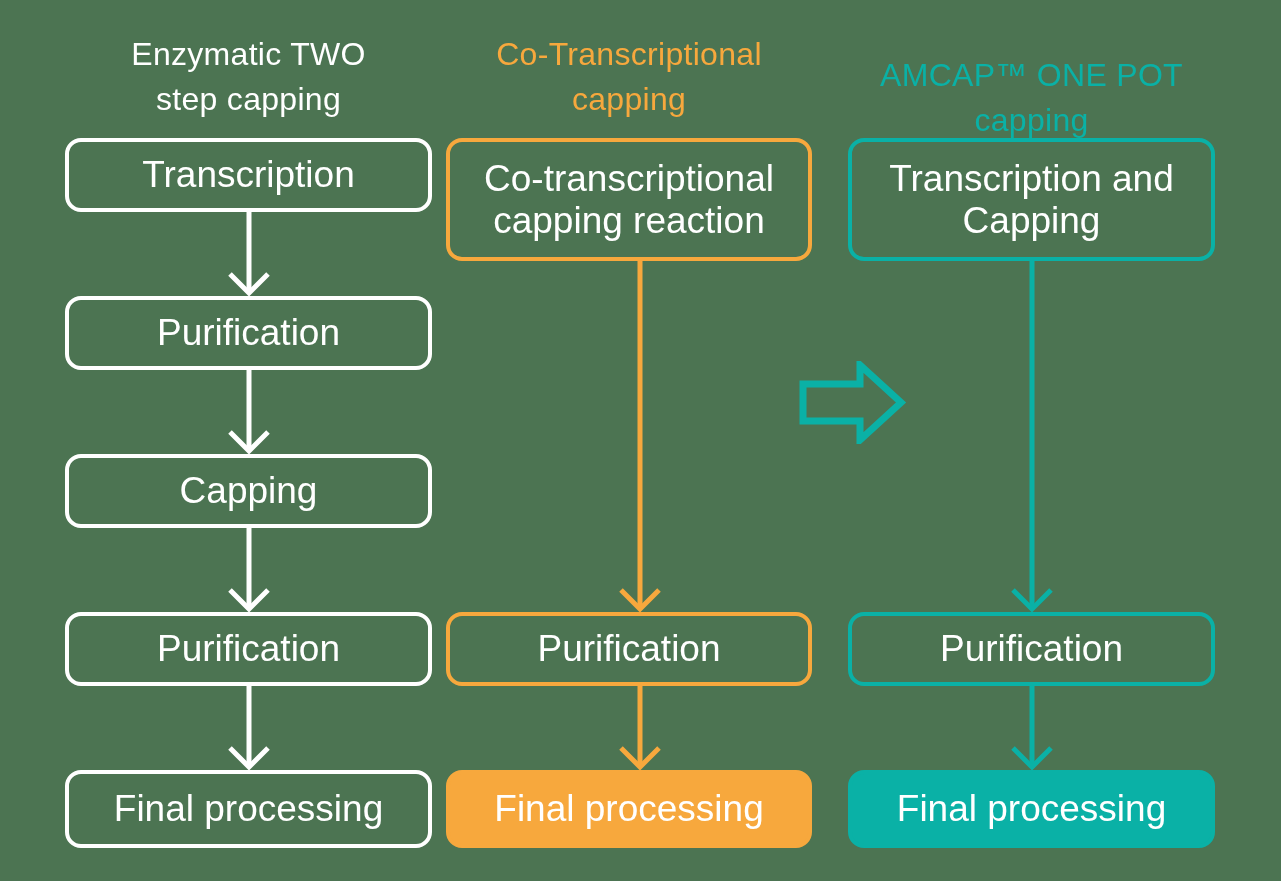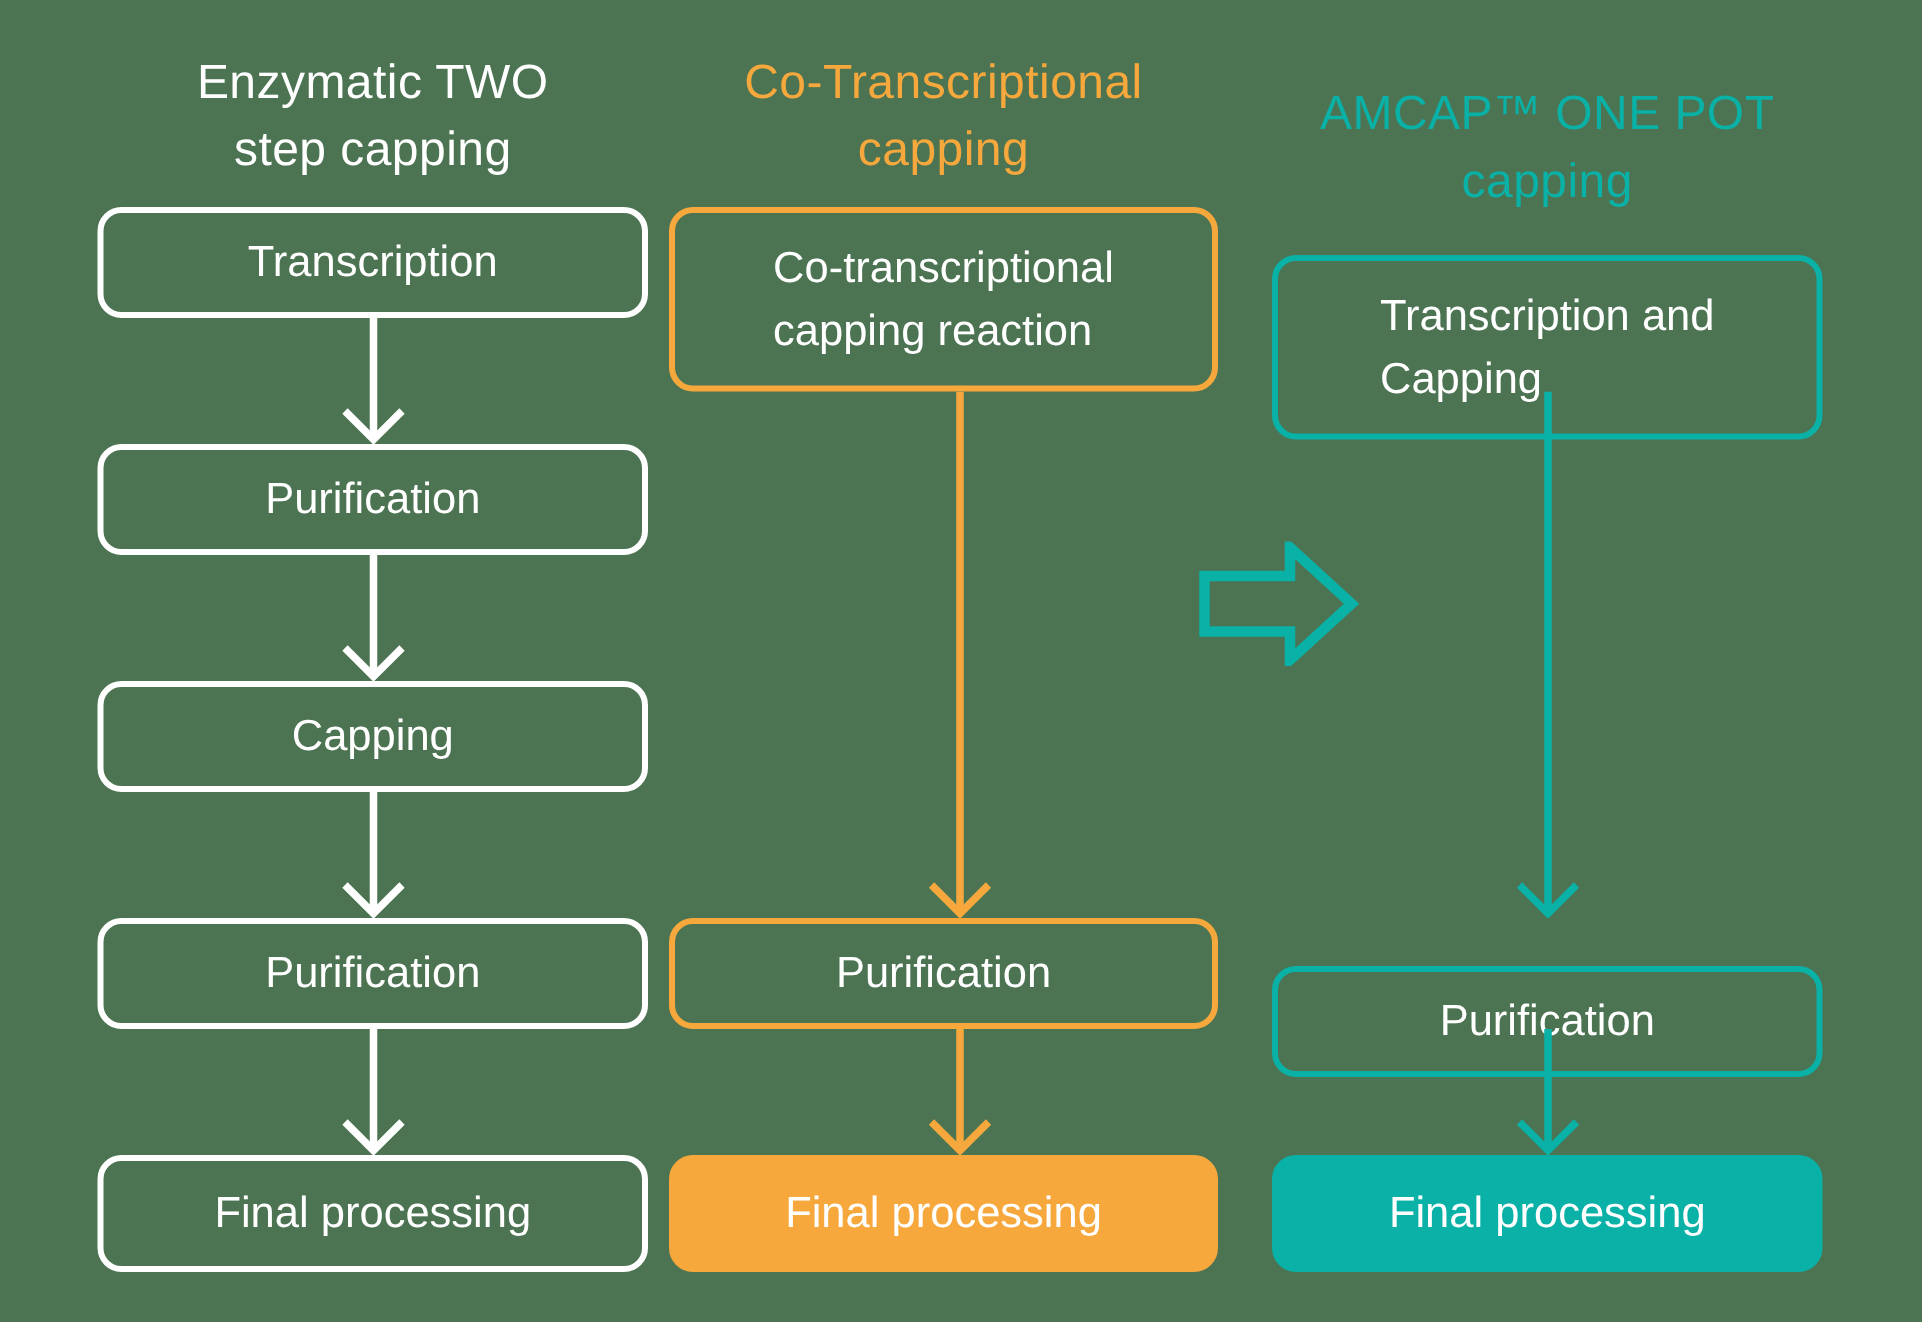--- a/index.html
+++ b/index.html
@@ -34,30 +34,30 @@
 
   
   .box {
     position: absolute;
     box-sizing: border-box;
     border: 4px solid var(--color-white, #FFFFFF);
     border-radius: 16px;
     display: flex;
     align-items: center;
     justify-content: center;
-    text-align: left;
+    text-align: center;
     color: var(--color-white, #FFFFFF);
-    font-size: 29px;
+    font-size: 37px;
     font-weight: 500;
     line-height: 42px;
     white-space: pre-line;
   }
   .b-white  { border-color: var(--color-white,  #FFFFFF); }
   .b-orange { border-color: var(--color-orange, #F7A83D); }
-  .b-teal   { border-color: var(--color-teal,   #0AB1A6); margin-top: 32px; }
+  .b-teal   { border-color: var(--color-teal,   #0AB1A6); }
   .fill-orange { background: var(--color-orange, #F7A83D); border-color: var(--color-orange, #F7A83D); }
   .fill-teal   { background: var(--color-teal,   #0AB1A6); border-color: var(--color-teal,   #0AB1A6); }
 
   
   .r1  { top: 138px; height: 74px;  }
   .r1t { top: 138px; height: 123px; }
   .r2  { top: 296px; height: 74px;  }
   .r3  { top: 454px; height: 74px;  }
   .r4  { top: 612px; height: 74px;  }
   .r5  { top: 770px; height: 78px;  }

